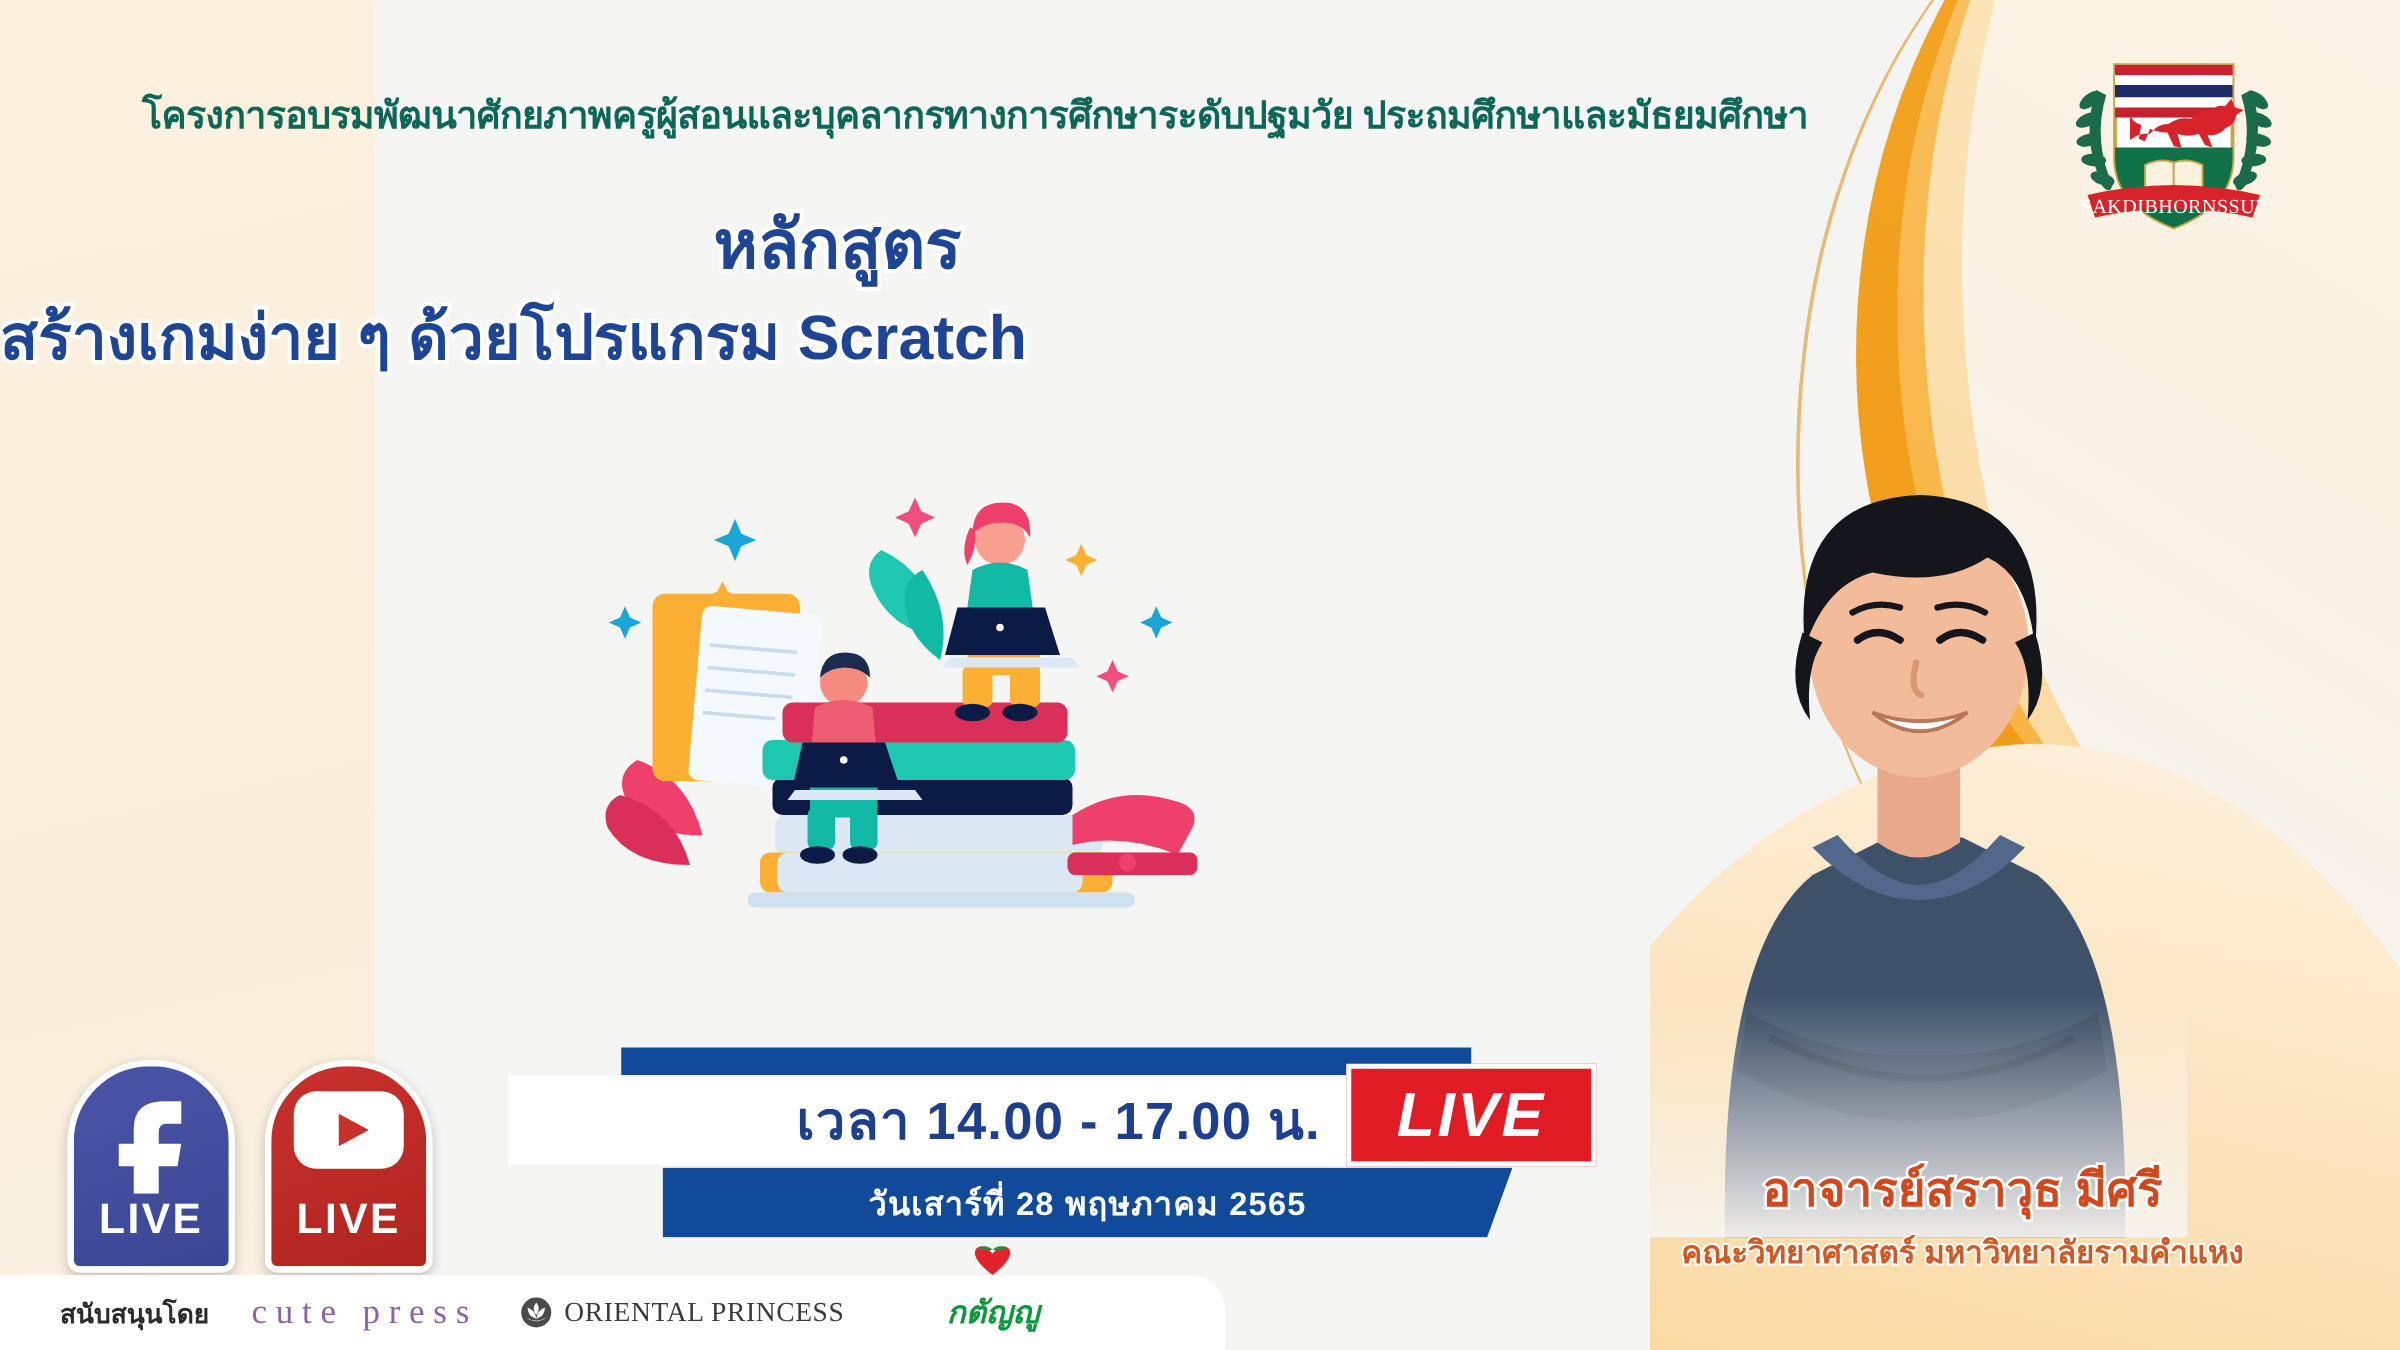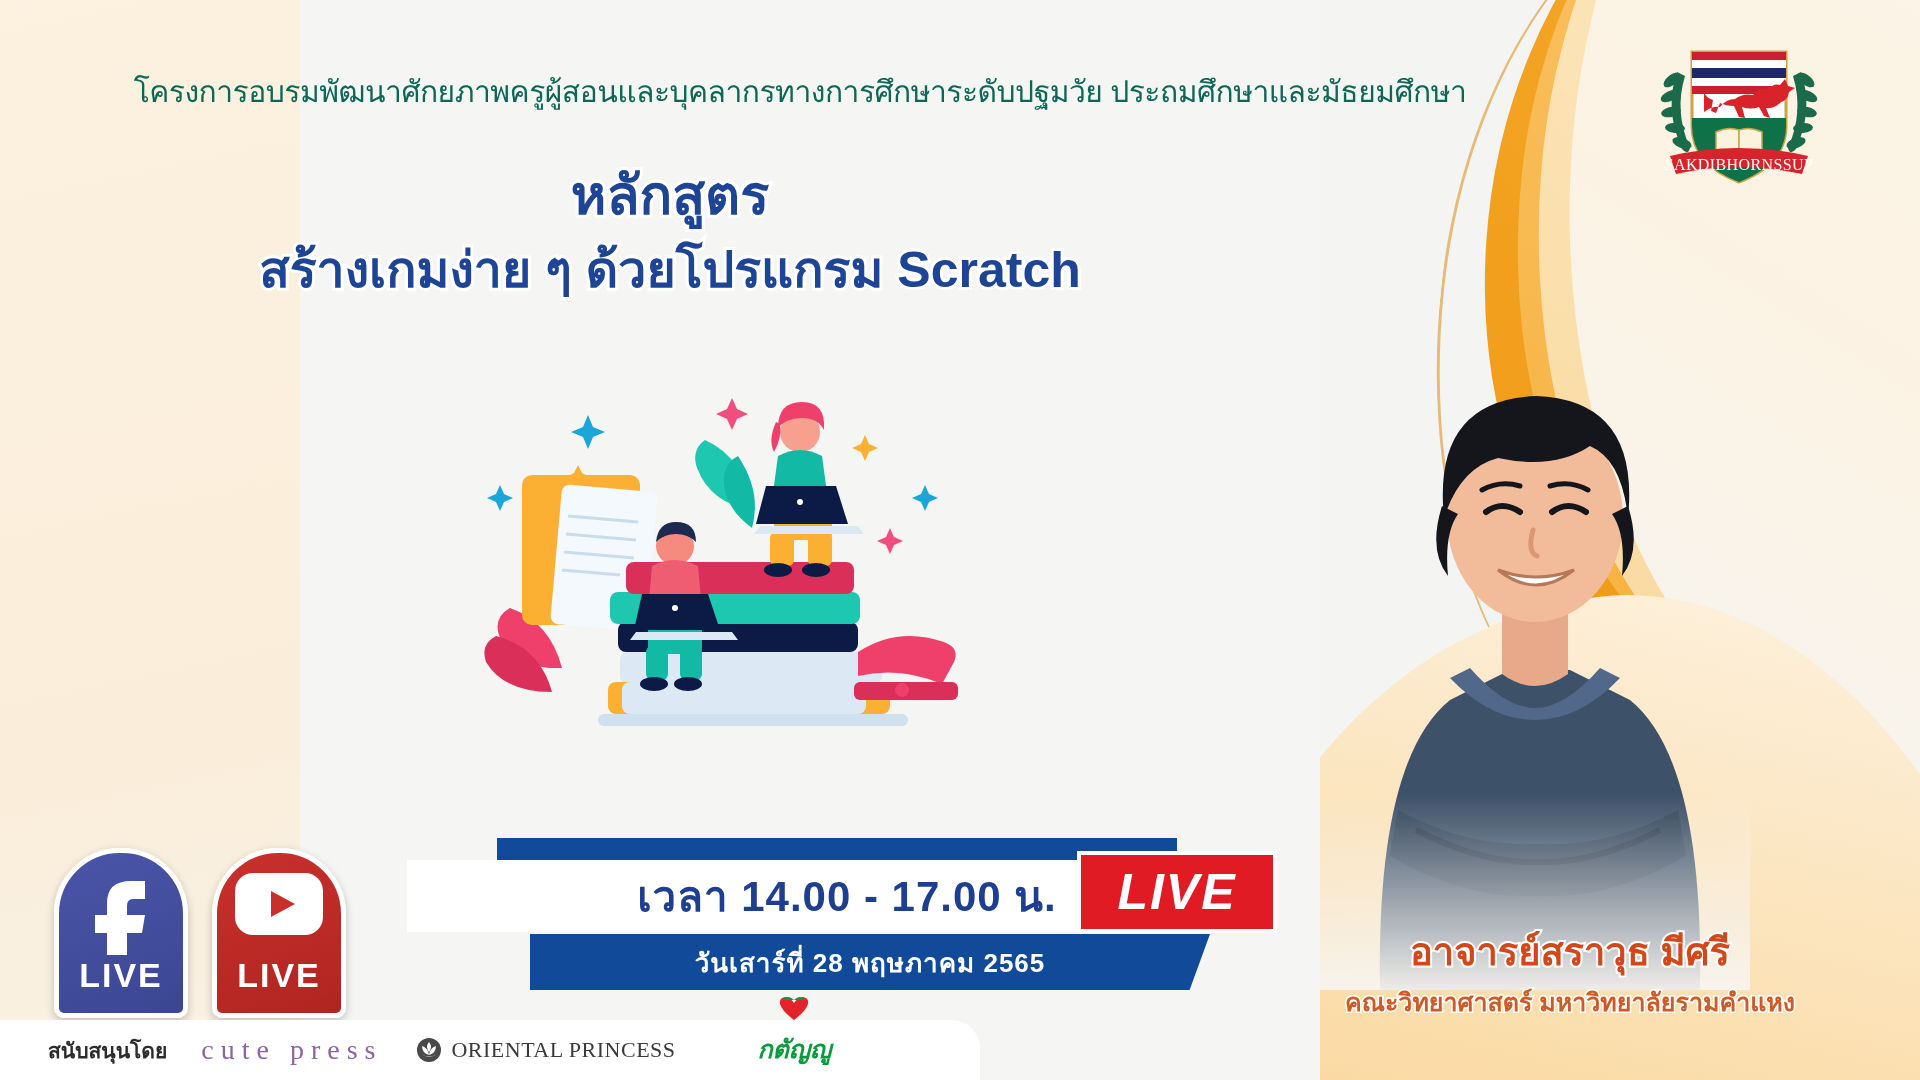--- a/index.html
+++ b/index.html
@@ -106,37 +106,36 @@
   
   .plate {
     position:absolute; left:300px; top:0; width:1020px; height:1080px;
     background:#f5f5f3;
   }
 
   
   .header-line {
     position:absolute; top:68px; left:0; width:1560px;
     text-align:center;
-    font-size:30px; font-weight:normal; color:#0c6757;
+    font-size:30px; font-weight:bold; color:#0c6757;
     letter-spacing:-0.5px;
     white-space:nowrap;
-    margin-left:20px;
   }
 
   .title-main {
     position:absolute; top:152px; left:0; width:1340px;
     text-align:center;
     font-size:54px; font-weight:bold;
     color:#1e4595;
     -webkit-text-stroke:6px #ffffff;
     paint-order:stroke fill;
   }
   .title-sub {
     position:absolute; top:230px; left:0; width:1340px;
-    text-align:center;
+    text-align:left;
     font-size:50px; font-weight:bold;
     color:#1e4595;
     -webkit-text-stroke:6px #ffffff;
     paint-order:stroke fill;
   }
 
   
   .crest { position:absolute; right:86px; top:14px; width:190px; height:190px; }
 
   

